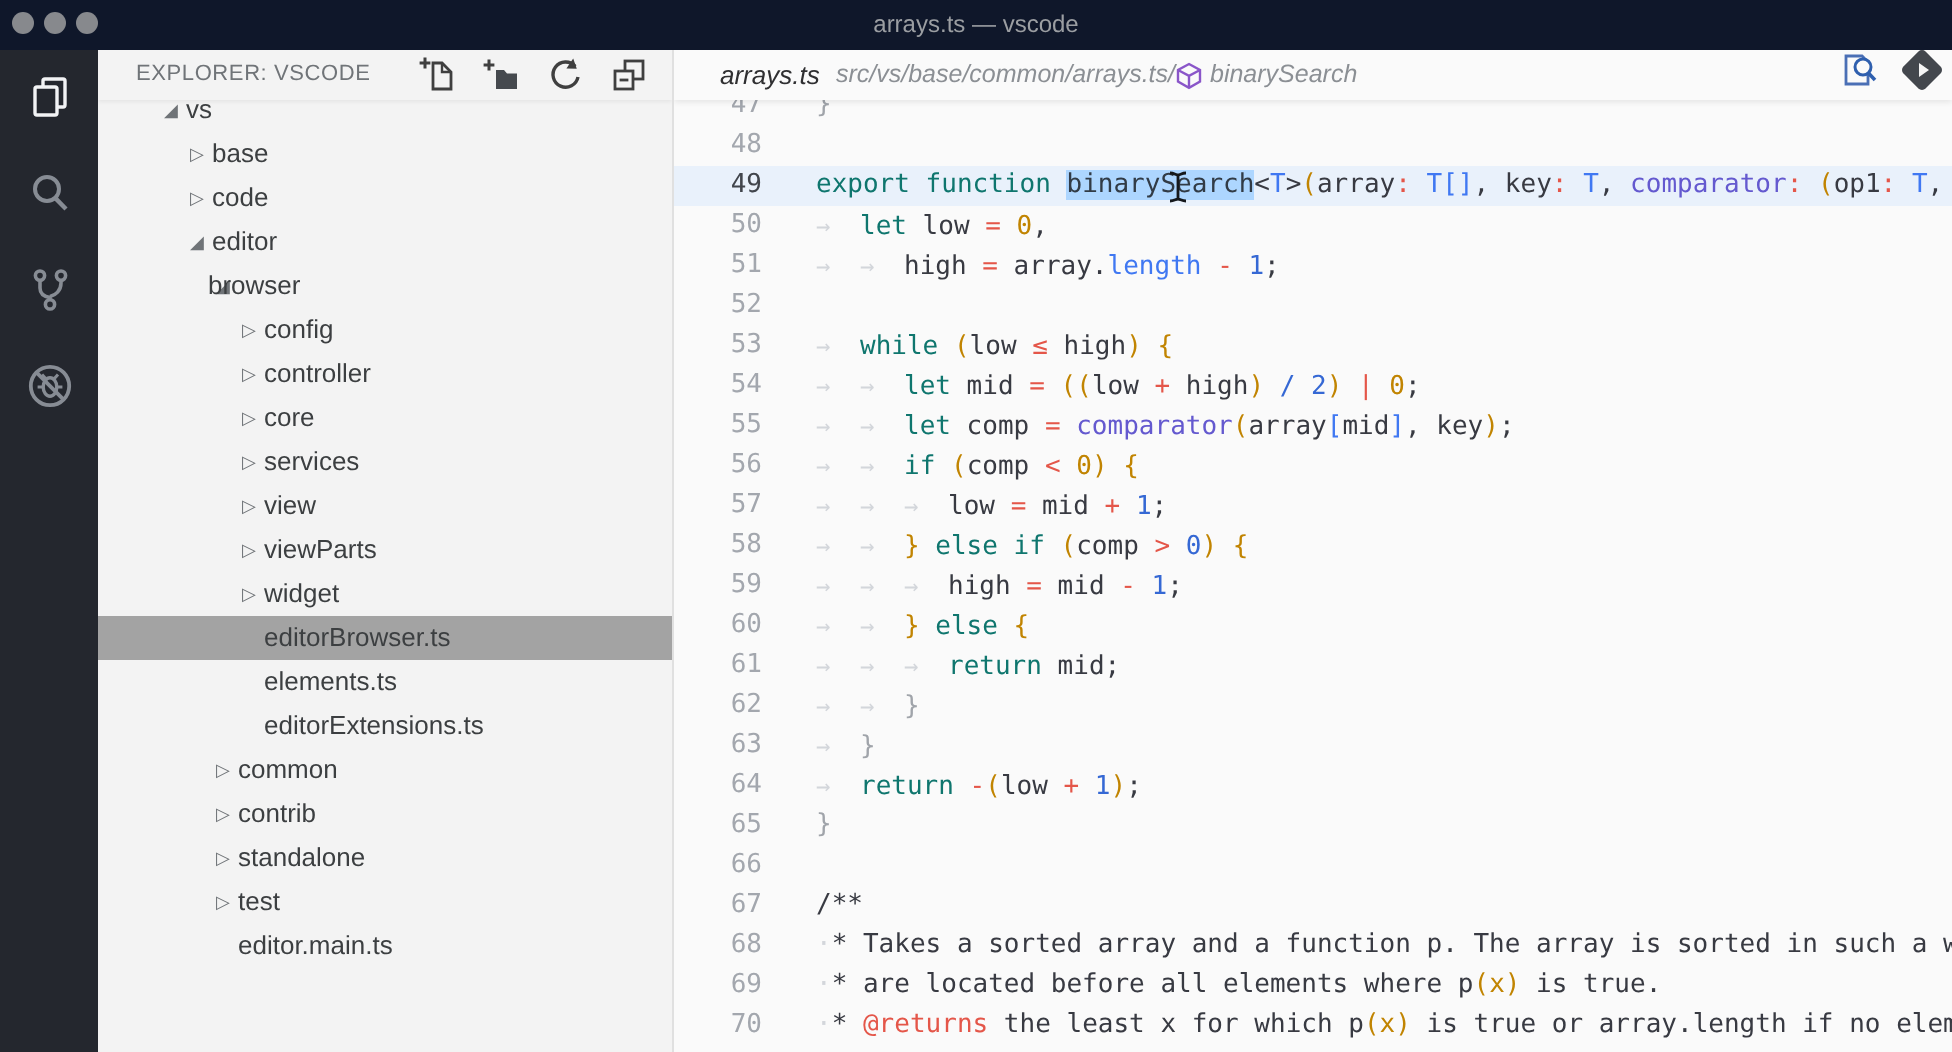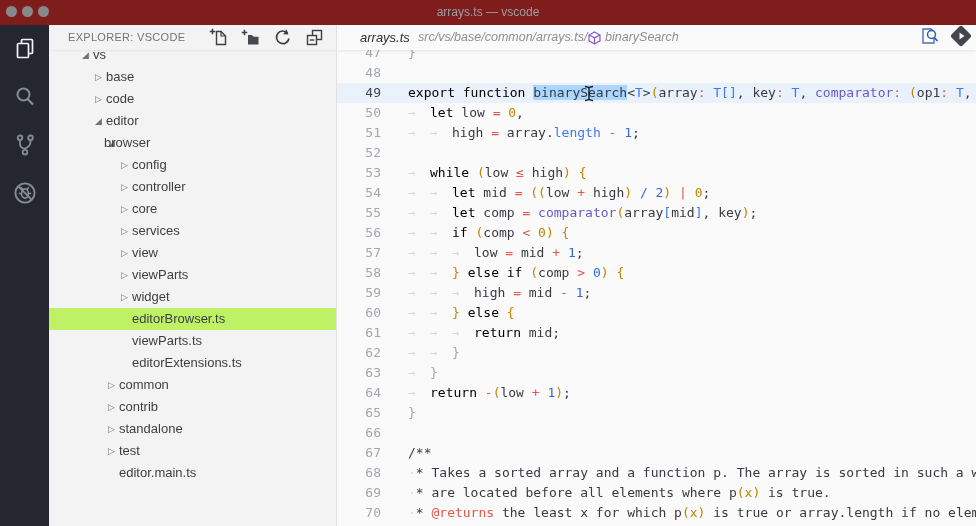--- a/index.html
+++ b/index.html
@@ -1,40 +1,40 @@
 <!DOCTYPE html>
 <html><head>
 <meta charset="utf-8">
 <style>
   html,body{margin:0;padding:0;background:#ddd;}
   .window{position:relative;width:976px;height:526px;overflow:hidden;
     font-family:"Liberation Sans",sans-serif;background:#fafafa;}
 
   
-  .titlebar{position:absolute;left:0;top:0;width:976px;height:25px;background:#7f1d1d;}
+  .titlebar{position:absolute;left:0;top:0;width:976px;height:25px;background:#0f172a;}
   .traffic{position:absolute;left:6px;top:6px;display:flex;gap:5px;}
   .tl-dot{width:11px;height:11px;border-radius:50%;background:#87898d;}
   .win-title{position:absolute;left:0;top:0;width:100%;height:25px;line-height:24px;
     text-align:center;color:#9b9ea2;font-size:12px;}
 
   
   .activitybar{position:absolute;left:0;top:25px;width:49px;height:501px;background:#24272e;}
   .ab-item{width:49px;height:48px;display:flex;align-items:center;justify-content:center;}
 
   
   .sidebar{position:absolute;left:49px;top:25px;width:288px;height:501px;background:#f3f3f3;
     border-right:1px solid #e0e0e0;box-sizing:border-box;overflow:hidden;}
   .sb-header{position:relative;height:25px;box-shadow:0 1px 2px rgba(0,0,0,0.06);z-index:3;background:#f3f3f3;}
   .sb-title{position:absolute;left:19px;top:0;line-height:25px;font-size:11px;color:#707478;letter-spacing:.3px;}
   .sb-actions{position:absolute;right:12px;top:3px;display:flex;gap:13px;}
   .sb-actions .act{width:19px;height:19px;display:flex;align-items:center;justify-content:center;cursor:pointer;}
   .tree{position:absolute;left:0;top:25px;right:0;bottom:0;overflow:hidden;}
   .tree-inner{margin-top:-6px;}
   .trow{height:22px;line-height:22px;font-size:13px;color:#3c3f41;white-space:nowrap;position:relative;}
-  .trow.sel{background:#bef264;}
+  .trow.sel{background:#a3a3a3;}
   .twistie{position:absolute;top:0;font-size:9px;color:#6f7377;width:13px;text-align:center;}
   .tlabel{position:absolute;top:0;}
 
   
   .editor{position:absolute;left:337px;top:25px;width:639px;height:498px;background:#fafafa;overflow:hidden;}
   .ed-header{position:relative;height:25px;background:#fafafa;box-shadow:0 1px 3px rgba(0,0,0,0.09);z-index:3;
     font-style:italic;white-space:nowrap;}
   .ed-filename{position:absolute;left:23px;top:0;line-height:25px;font-size:13px;color:#2f2f31;}
   .ed-path{position:absolute;left:81px;top:0;line-height:25px;font-size:12.5px;color:#8b8f94;}
   .ed-symbolwrap{position:absolute;left:251px;top:0;line-height:25px;font-size:12.5px;color:#8b8f94;display:flex;align-items:center;height:25px;}
@@ -45,21 +45,21 @@
     font-family:"DejaVu Sans Mono",monospace;font-size:13px;}
   .code-inner{margin-top:-7px;}
   .line{height:20px;line-height:20px;white-space:pre;}
   .line.cur{background:#e9f1fb;}
   .ln{display:inline-block;width:44px;text-align:right;color:#a3a7ae;vertical-align:top;}
   .lc{display:inline-block;margin-left:27px;vertical-align:top;}
   .line.cur .ln{color:#41454c;}
   .tab{display:inline-block;width:22px;color:#d3d6db;font-size:12px;}
 
   
-  .tk-f{color:#383a42;}  .tk-k{color:#000000;}  .tk-o{color:#e45649;}
+  .tk-f{color:#383a42;}  .tk-k{color:#0f766e;}  .tk-o{color:#e45649;}
   .tk-t{color:#4078f2;}  .tk-n{color:#3568d4;}  .tk-m{color:#4078f2;}
   .tk-c{color:#6459cf;}  .tk-p{color:#c18401;}  .tk-z{color:#c18401;}
   .tk-g{color:#a0a4aa;}  .tk-d{color:#d3d6db;}  .tk-a{color:#e45649;}
   .tk-sel{color:#313b46;background:#add6ff;}
 
   .ibeam{position:absolute;z-index:5;}
 </style>
 </head>
 <body>
 
@@ -184,21 +184,21 @@
             <span class="tlabel" style="left: 83px;">viewParts</span>
           </div>
           <div class="trow">
             <span class="twistie" style="left: 69px;">▷</span>
             <span class="tlabel" style="left: 83px;">widget</span>
           </div>
           <div class="trow sel">
             <span class="tlabel" style="left: 83px;">editorBrowser.ts</span>
           </div>
           <div class="trow">
-            <span class="tlabel" style="left: 83px;">viewParts.ts</span>
+            <span class="tlabel" style="left: 83px;">elements.ts</span>
           </div>
           <div class="trow">
             <span class="tlabel" style="left: 83px;">editorExtensions.ts</span>
           </div>
           <div class="trow">
             <span class="twistie" style="left: 56px;">▷</span>
             <span class="tlabel" style="left: 70px;">common</span>
           </div>
           <div class="trow">
             <span class="twistie" style="left: 56px;">▷</span>

